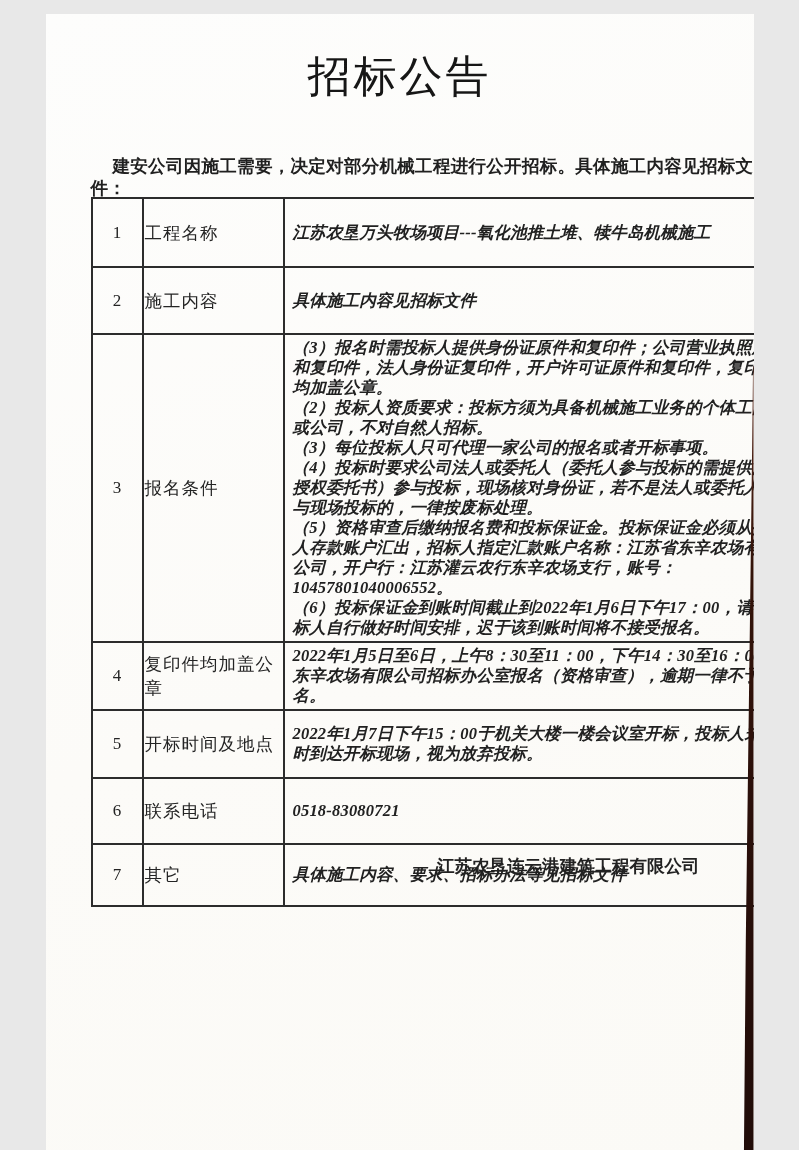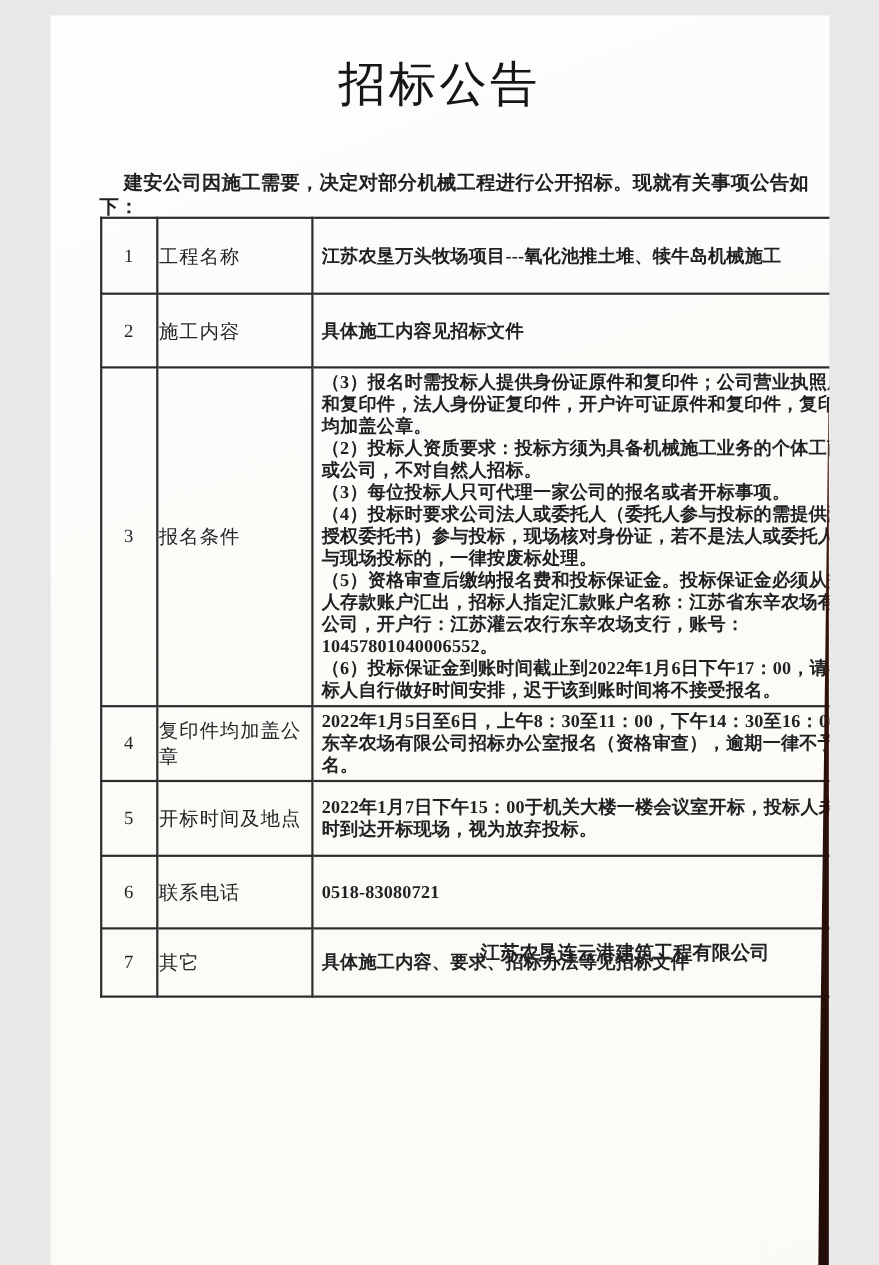--- a/index.html
+++ b/index.html
@@ -68,20 +68,21 @@
     letter-spacing: 1px;
     color: #242424;
   }
   td.cell-content {
     padding: 3px 6px 3px 8px;
     font-size: 16.5px;
     line-height: 20px;
     font-weight: 600;
     letter-spacing: 0.2px;
     color: #212121;
+    font-style: italic;
   }
   td.cell-content p {
     margin: 0;
     padding: 0;
   }
   tr.row-1 td { height: 61px; }
   tr.row-2 td { height: 59px; }
   tr.row-3 td { height: 285px; }
   tr.row-4 td { height: 55px; }
   tr.row-5 td { height: 60px; }
@@ -117,21 +118,21 @@
     background: linear-gradient(90deg, #7f7f7f 0%, #a9a9a9 45%, #cfcfcf 75%, rgba(220,220,220,0) 100%);
   }
 </style>
 </head>
 <body>
 
 <div class="page">
 
   <h1 class="doc-title">招标公告</h1>
 
-  <p class="intro">建安公司因施工需要，决定对部分机械工程进行公开招标。现就有关事项公告如下：</p>
+  <p class="intro">建安公司因施工需要，决定对部分机械工程进行公开招标。具体施工内容见招标文件：</p>
 
   <table class="announcement">
     <tbody>
   <tr class="row-1">
     <td class="cell-no">1</td>
     <td class="cell-label">工程名称</td>
     <td class="cell-content">
             <p>江苏农垦万头牧场项目---氧化池推土堆、犊牛岛机械施工</p>
           </td>
   </tr>

